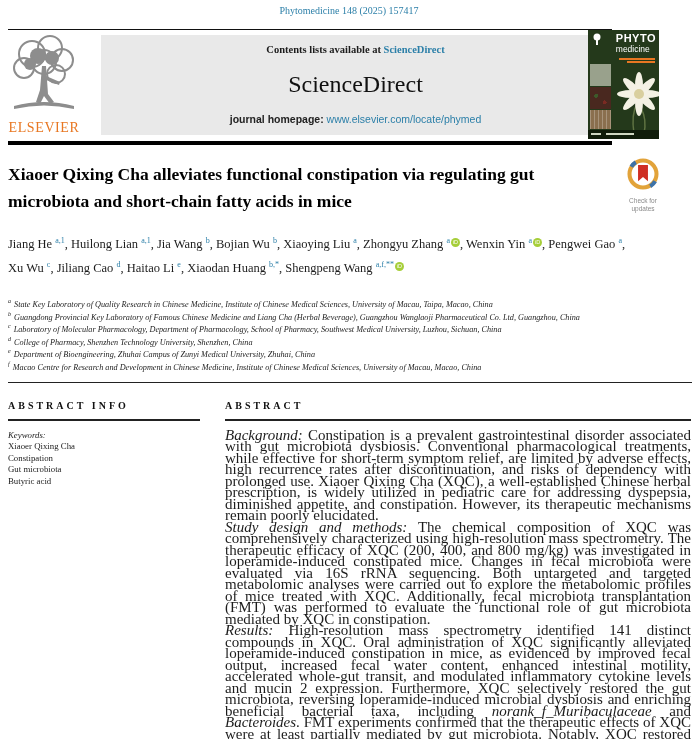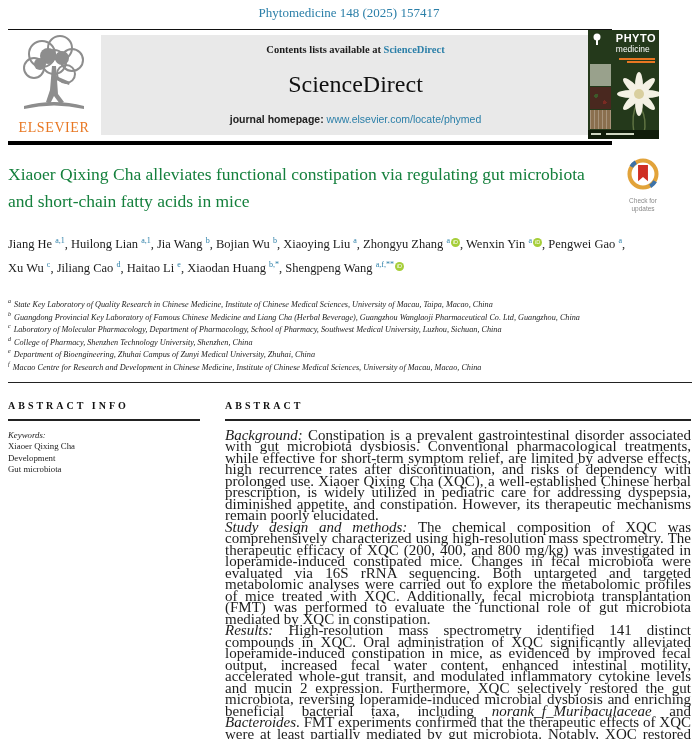--- a/index.html
+++ b/index.html
@@ -2,25 +2,25 @@
 <html><head>
 <meta charset="utf-8">
 <style>
   * { box-sizing: border-box; }
   html, body { margin:0; padding:0; }
   body {
     width:698px; height:739px; background:#ffffff; position:relative;
     font-family:"Liberation Serif", serif; color:#1c1c1c; overflow:hidden;
   }
   .citation { position:absolute; top:5px; left:0; width:698px; text-align:center;
-    font-size:13px; color:#2b7fa8; }
+    font-size:10px; color:#2b7fa8; }
   .rule-top { position:absolute; left:8px; top:29px; width:604px; height:1px; background:#111; }
 
   
-  .elsevier-logo { position:absolute; left:10px; top:32px; width:88px; height:108px; text-align:center;font-family:Liberation Serif, serif; }
+  .elsevier-logo { position:absolute; left:0; top:32px; width:88px; height:108px; text-align:center;font-family:Liberation Serif, serif; }
   .els-word { color:#e87722; font-size:14px; letter-spacing:0.6px; margin-top:0px; }
 
   
   .banner { position:absolute; left:101px; top:35px; width:509px; height:100px; background:#e9e9e9;
     display:flex; flex-direction:column; align-items:center; justify-content:space-between;
     padding:9px 0 10px 0; }
   .banner-top { font-size:10.5px; font-weight:600; }
   .banner-title { font-size:24px; color:#111; }
   .banner-home { font-size:10.5px; font-family:"Liberation Sans", sans-serif; font-weight:700; color:#222; }
   .banner-home .link { font-weight:400; }
@@ -44,21 +44,21 @@
                      radial-gradient(circle at 70% 70%, #7a2a22 0 2px, transparent 2px); }
   .patch3 { top:80px; height:19px; background:#8a6f4e;
     background-image:linear-gradient(90deg, rgba(255,255,255,.25) 1px, transparent 1px);
     background-size:4px 100%; }
   .cover-bottom { position:absolute; left:0; bottom:0; width:71px; height:9px; background:#101c0a; }
   .cover-bottom i { position:absolute; top:3px; height:2px; background:#cfd6c2; display:block; }
 
   .rule-thick { position:absolute; left:8px; top:141px; width:604px; height:4px; background:#000; }
 
   .title { position:absolute; left:8px; top:161px; width:594px; margin:0;
-    font-size:17.5px; font-weight:400; line-height:27px; color:#15803d; }
+    font-size:17.5px; font-weight:700; line-height:27px; color:#000000; }
 
   .crossmark { position:absolute; left:621px; top:156px; width:44px; text-align:center; cursor:pointer; }
   .cm-text { font-family:"Liberation Sans", sans-serif; font-size:6.5px; color:#8a8a8a;
     line-height:7.5px; margin-top:1px; width:40px; margin-left:2px; }
 
   .authors { position:absolute; left:8px; top:231px; width:624px; font-size:12.5px; line-height:19.5px; }
   .authors .sup { color:#2b7fa8; font-size:8px; }
   .orcid { display:inline-block; width:9px; height:9px; background:#a6ce39; border-radius:50%;
     color:#fff; font-size:5.5px; line-height:9px; text-align:center;
     font-family:"Liberation Sans", sans-serif; vertical-align:4px; margin-left:1px; cursor:pointer; }
@@ -186,22 +186,23 @@
 
 <div class="rule-mid"></div>
 
 <div class="col-left">
   <div class="sec-head">ABSTRACT INFO</div>
   <div class="sec-rule"></div>
   <div class="kw-label">Keywords:</div>
   <div>
 
   <div class="kw">Xiaoer Qixing Cha</div>
-      <div class="kw">Development</div>
+      <div class="kw">Constipation</div>
       <div class="kw">Gut microbiota</div>
+      <div class="kw">Butyric acid</div>
     </div>
 </div>
 
 <div class="col-right">
   <div class="sec-head">ABSTRACT</div>
   <div class="sec-rule"></div>
   <div class="abs-body">
 
   <p class="abs-p"><em class="plabel">Background:</em><span> <span>Constipation is a prevalent gastrointestinal disorder associated with gut microbiota dysbiosis. Conventional pharmacological treatments, while effective for short-term symptom relief, are limited by adverse effects, high recurrence rates after discontinuation, and risks of dependency with prolonged use. Xiaoer Qixing Cha (XQC), a well-established Chinese herbal prescription, is widely utilized in pediatric care for addressing dyspepsia, diminished appetite, and constipation. However, its therapeutic mechanisms remain poorly elucidated.</span></span></p>
       <p class="abs-p"><em class="plabel">Study design and methods:</em><span> <span>The chemical composition of XQC was comprehensively characterized using high-resolution mass spectrometry. The therapeutic efficacy of XQC (200, 400, and 800 mg/kg) was investigated in loperamide-induced constipated mice. Changes in fecal microbiota were evaluated via 16S rRNA sequencing. Both untargeted and targeted metabolomic analyses were carried out to explore the metabolomic profiles of mice treated with XQC. Additionally, fecal microbiota transplantation (FMT) was performed to evaluate the functional role of gut microbiota mediated by XQC in constipation.</span></span></p>

